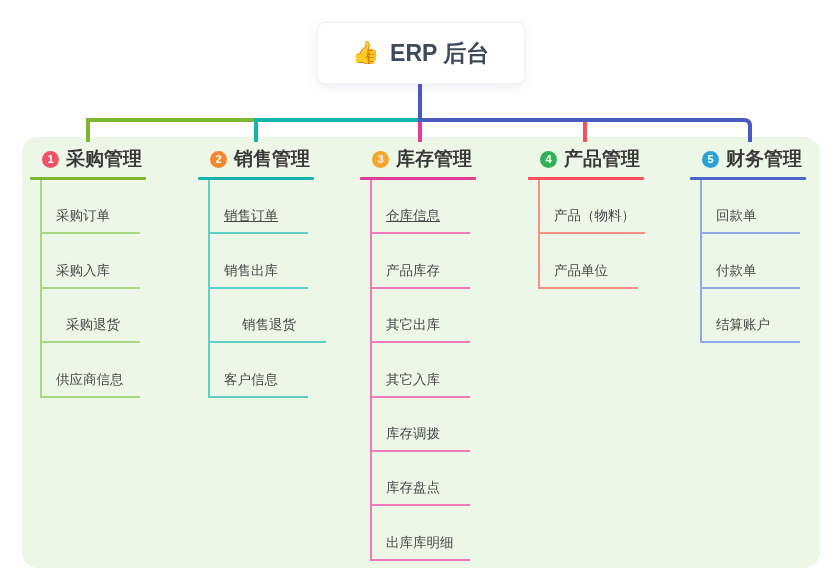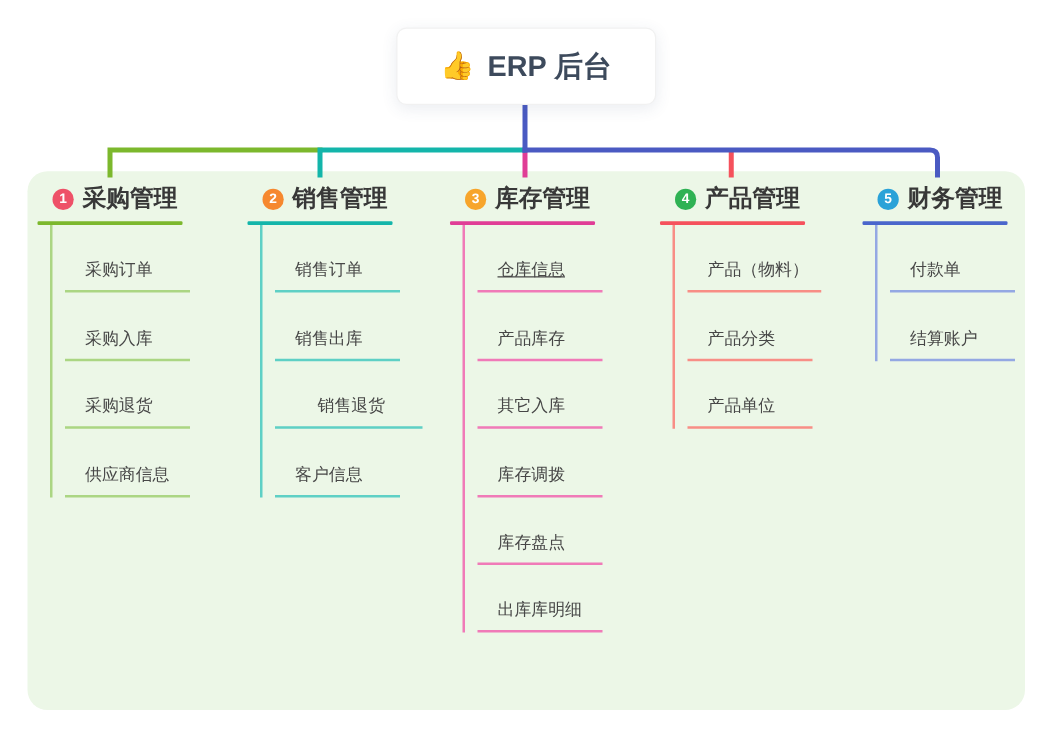--- a/index.html
+++ b/index.html
@@ -28,21 +28,21 @@
   .badge{
     width:17px;height:17px;border-radius:50%;flex:0 0 17px;
     color:#fff;font-size:11px;font-weight:700;line-height:17px;text-align:center;
   }
   .branch-label{font-size:19px;font-weight:600;color:#383838;white-space:nowrap;}
   .branch-underline{height:3px;width:116px;border-radius:1px;}
   .rows{position:relative;}
   .trunk{position:absolute;left:10px;top:0;bottom:0;width:2px;}
   .child-row{position:relative;height:54.4px;cursor:pointer;}
   .child-box{
-    position:absolute;left:22px;bottom:0;display:inline-block;
+    position:absolute;left:10px;bottom:0;display:inline-block;
     min-width:74px;white-space:nowrap;
     padding:0 10px 7px 16px;border-bottom:2px solid #ccc;
     font-size:13.5px;color:#474747;
   }
 </style>
 </head>
 <body>
 
 <div class="canvas">
 
@@ -69,37 +69,37 @@
       <div class="branch-underline" style="background: rgb(124, 184, 45);"></div>
       <div class="rows">
         <div class="trunk" style="background: rgb(171, 214, 131);"></div>
       <div class="child-row">
             <span class="child-box" style="border-bottom-color: rgb(171, 214, 131);">采购订单</span>
           </div>
           <div class="child-row">
             <span class="child-box" style="border-bottom-color: rgb(171, 214, 131);">采购入库</span>
           </div>
           <div class="child-row">
-            <span class="child-box" style="border-bottom-color: rgb(171, 214, 131);">采购退货</span>
+            <span class="child-box" style="border-bottom-color: rgb(171, 214, 131); text-align: center;">采购退货</span>
           </div>
           <div class="child-row">
             <span class="child-box" style="border-bottom-color: rgb(171, 214, 131);">供应商信息</span>
           </div>
         </div>
     </div>
       <div class="branch-col" style="left: 176px;">
       <div class="branch-header">
         <span class="badge" style="background: rgb(246, 136, 47);">2</span>
         <span class="branch-label">销售管理</span>
       </div>
       <div class="branch-underline" style="background: rgb(19, 181, 170);"></div>
       <div class="rows">
         <div class="trunk" style="background: rgb(94, 208, 197);"></div>
       <div class="child-row">
-            <span class="child-box" style="border-bottom-color: rgb(94, 208, 197);">销售订单</span>
+            <span class="child-box" style="border-bottom-color: rgb(94, 208, 197); text-decoration: underline;">销售订单</span>
           </div>
           <div class="child-row">
             <span class="child-box" style="border-bottom-color: rgb(94, 208, 197);">销售出库</span>
           </div>
           <div class="child-row">
             <span class="child-box" style="border-bottom-color: rgb(94, 208, 197); padding-left: 34px;">销售退货</span>
           </div>
           <div class="child-row">
             <span class="child-box" style="border-bottom-color: rgb(94, 208, 197);">客户信息</span>
           </div>
@@ -113,20 +113,23 @@
       <div class="branch-underline" style="background: rgb(224, 61, 150);"></div>
       <div class="rows">
         <div class="trunk" style="background: rgb(240, 122, 184);"></div>
       <div class="child-row">
             <span class="child-box" style="border-bottom-color: rgb(240, 122, 184); text-decoration: underline;">仓库信息</span>
           </div>
           <div class="child-row">
             <span class="child-box" style="border-bottom-color: rgb(240, 122, 184);">产品库存</span>
           </div>
           <div class="child-row">
+            <span class="child-box" style="border-bottom-color: rgb(240, 122, 184);">其它出库</span>
+          </div>
+          <div class="child-row">
             <span class="child-box" style="border-bottom-color: rgb(240, 122, 184);">其它入库</span>
           </div>
           <div class="child-row">
             <span class="child-box" style="border-bottom-color: rgb(240, 122, 184);">库存调拨</span>
           </div>
           <div class="child-row">
             <span class="child-box" style="border-bottom-color: rgb(240, 122, 184);">库存盘点</span>
           </div>
           <div class="child-row">
             <span class="child-box" style="border-bottom-color: rgb(240, 122, 184);">出库库明细</span>
@@ -138,35 +141,35 @@
         <span class="badge" style="background: rgb(47, 178, 84);">4</span>
         <span class="branch-label">产品管理</span>
       </div>
       <div class="branch-underline" style="background: rgb(245, 81, 92);"></div>
       <div class="rows">
         <div class="trunk" style="background: rgb(248, 142, 134);"></div>
       <div class="child-row">
             <span class="child-box" style="border-bottom-color: rgb(248, 142, 134);">产品（物料）</span>
           </div>
           <div class="child-row">
-            <span class="child-box" style="border-bottom-color: rgb(248, 142, 134);">产品分类</span>
-          </div>
-          <div class="child-row">
             <span class="child-box" style="border-bottom-color: rgb(248, 142, 134);">产品单位</span>
           </div>
         </div>
     </div>
       <div class="branch-col" style="left: 668px;">
       <div class="branch-header">
         <span class="badge" style="background: rgb(42, 162, 216);">5</span>
         <span class="branch-label">财务管理</span>
       </div>
       <div class="branch-underline" style="background: rgb(74, 102, 204);"></div>
       <div class="rows">
         <div class="trunk" style="background: rgb(148, 168, 227);"></div>
+      <div class="child-row">
+            <span class="child-box" style="border-bottom-color: rgb(148, 168, 227);">回款单</span>
+          </div>
           <div class="child-row">
             <span class="child-box" style="border-bottom-color: rgb(148, 168, 227);">付款单</span>
           </div>
           <div class="child-row">
             <span class="child-box" style="border-bottom-color: rgb(148, 168, 227); margin-top: 12px;">结算账户</span>
           </div>
         </div>
     </div>
     </div>
 

